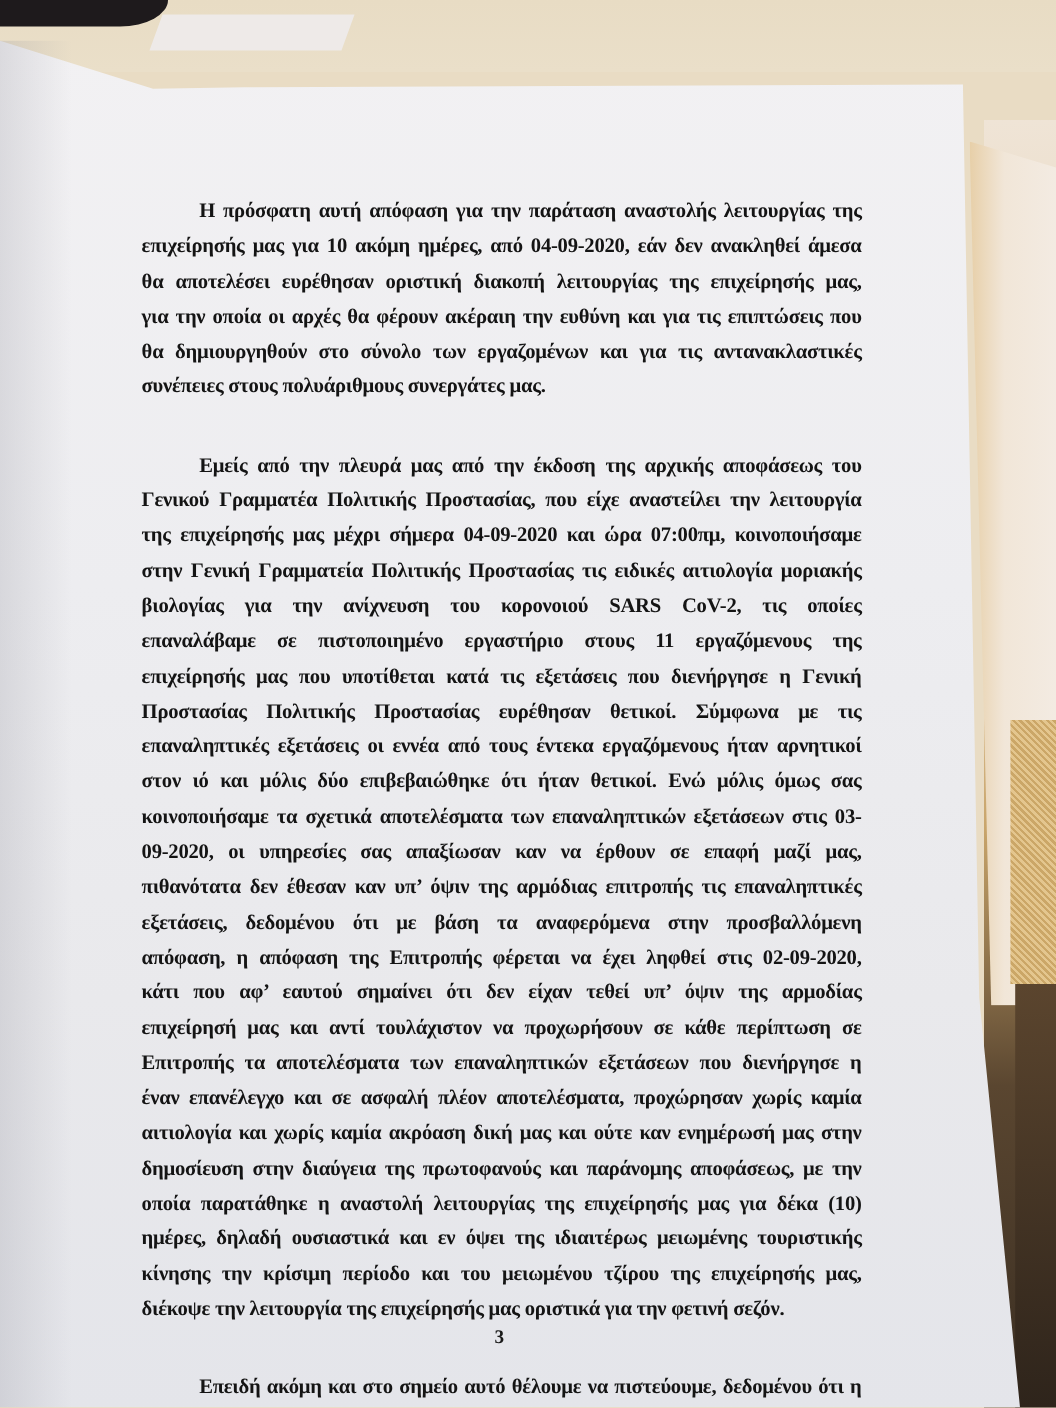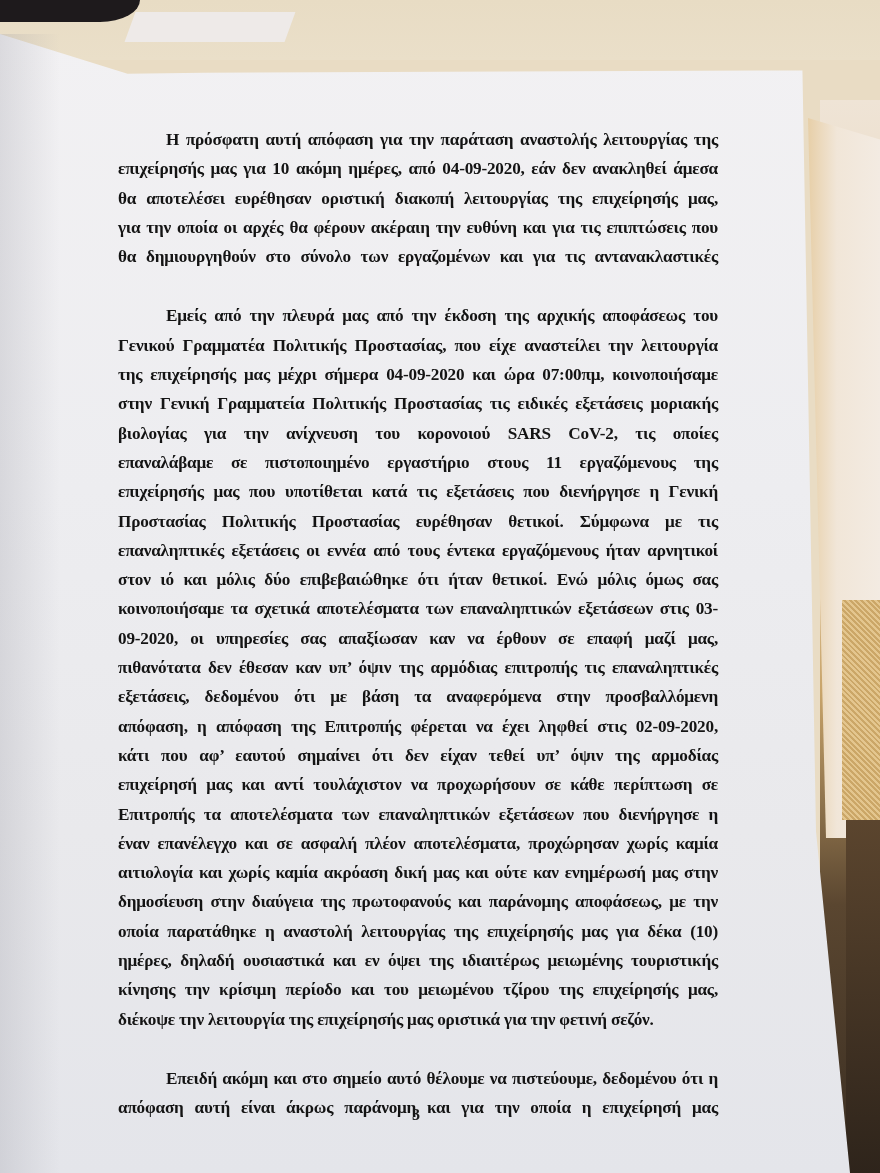--- a/index.html
+++ b/index.html
@@ -81,20 +81,21 @@
       text-align: justify;
       text-align-last: justify;
       white-space: nowrap;
       height: 29.3px;
     }
     .para .line.last {
       text-align-last: left;
     }
     .para .line.indent {
       padding-left: 48px;
+      margin-top: 36px;
     }
     .page-number {
       position: absolute;
       left: 412px;
       top: 1106px;
       font-size: 16px;
       font-weight: bold;
       color: #1a1a1a;
     }
   </style>
@@ -113,27 +114,28 @@
 <div class="page-left-shade"></div>
 
 <div class="text">
 
   <p class="para">
     <span class="line indent">Η πρόσφατη αυτή απόφαση για την παράταση αναστολής λειτουργίας της</span>
     <span class="line">επιχείρησής μας για 10 ακόμη ημέρες, από 04-09-2020, εάν δεν ανακληθεί άμεσα</span>
     <span class="line">θα αποτελέσει ευρέθησαν οριστική διακοπή λειτουργίας της επιχείρησής μας,</span>
     <span class="line">για την οποία οι αρχές θα φέρουν ακέραιη την ευθύνη και για τις επιπτώσεις που</span>
     <span class="line">θα δημιουργηθούν στο σύνολο των εργαζομένων και για τις αντανακλαστικές</span>
+    <span class="line last">συνέπειες στους πολυάριθμους συνεργάτες μας.</span>
   </p>
 
   <p class="para">
     <span class="line indent">Εμείς από την πλευρά μας από την έκδοση της αρχικής αποφάσεως του</span>
     <span class="line">Γενικού Γραμματέα Πολιτικής Προστασίας, που είχε αναστείλει την λειτουργία</span>
     <span class="line">της επιχείρησής μας μέχρι σήμερα 04-09-2020 και ώρα 07:00πμ, κοινοποιήσαμε</span>
-    <span class="line">στην Γενική Γραμματεία Πολιτικής Προστασίας τις ειδικές εξετάσεις μοριακής</span>
+    <span class="line">στην Γενική Γραμματεία Πολιτικής Προστασίας τις ειδικές αιτιολογία μοριακής</span>
     <span class="line">βιολογίας για την ανίχνευση του κορονοιού SARS CoV-2, τις οποίες</span>
     <span class="line">επαναλάβαμε σε πιστοποιημένο εργαστήριο στους 11 εργαζόμενους της</span>
     <span class="line">επιχείρησής μας που υποτίθεται κατά τις εξετάσεις που διενήργησε η Γενική</span>
     <span class="line">Προστασίας Πολιτικής Προστασίας ευρέθησαν θετικοί. Σύμφωνα με τις</span>
     <span class="line">επαναληπτικές εξετάσεις οι εννέα από τους έντεκα εργαζόμενους ήταν αρνητικοί</span>
     <span class="line">στον ιό και μόλις δύο επιβεβαιώθηκε ότι ήταν θετικοί. Ενώ μόλις όμως σας</span>
     <span class="line">κοινοποιήσαμε τα σχετικά αποτελέσματα των επαναληπτικών εξετάσεων στις 03-</span>
     <span class="line">09-2020, οι υπηρεσίες σας απαξίωσαν καν να έρθουν σε επαφή μαζί μας,</span>
     <span class="line">πιθανότατα δεν έθεσαν καν υπ’ όψιν της αρμόδιας επιτροπής τις επαναληπτικές</span>
     <span class="line">εξετάσεις, δεδομένου ότι με βάση τα αναφερόμενα στην προσβαλλόμενη</span>

